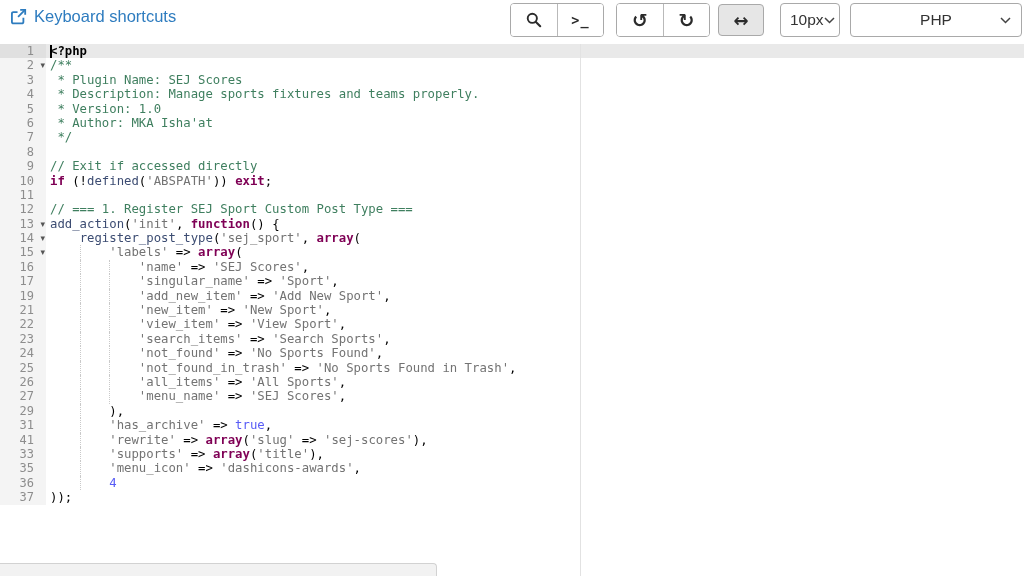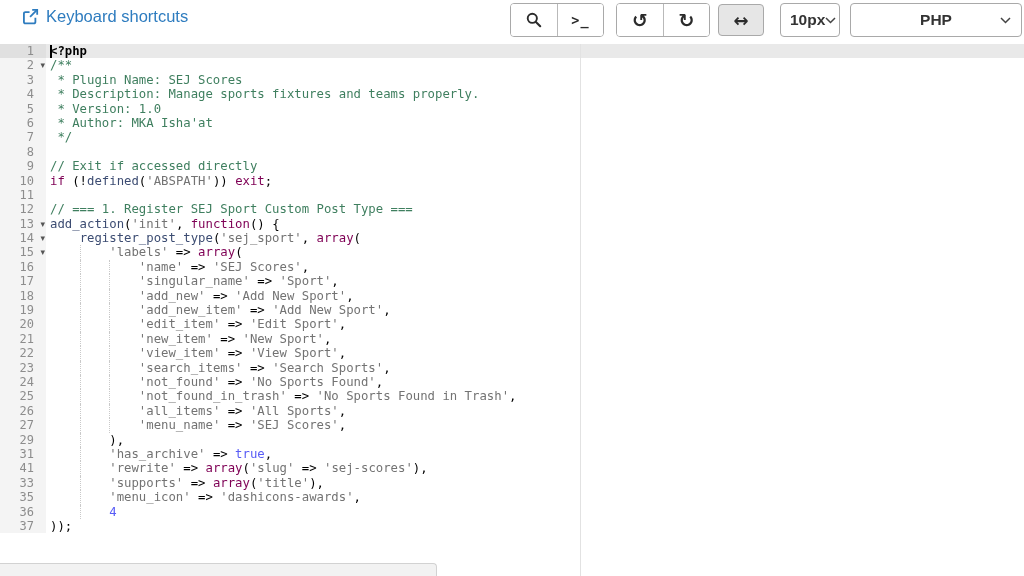--- a/index.html
+++ b/index.html
@@ -1,51 +1,51 @@
 <!DOCTYPE html>
 <html><head>
 <meta charset="utf-8">
 <style>
   html,body{margin:0;padding:0;background:#fff;}
   .app{position:relative;width:1024px;height:576px;overflow:hidden;background:#fff;
        font-family:"Liberation Sans","DejaVu Sans",sans-serif;}
   
-  .toolbar{position:absolute;top:0;left:12px;right:0;height:44px;background:#fff;}
+  .toolbar{position:absolute;top:0;left:0;right:0;height:44px;background:#fff;}
   .ks-link{position:absolute;left:10px;top:7px;display:flex;align-items:center;gap:7px;
            color:#2e7cbf;font-size:16.5px;text-decoration:none;cursor:pointer;}
   .tb-right{position:absolute;right:2px;top:3px;display:flex;align-items:center;}
   .btn-group{display:flex;border:1px solid #a9a9a9;border-radius:4px;overflow:hidden;background:#fff;}
   .tb-btn{width:46px;height:32px;display:flex;align-items:center;justify-content:center;
           background:#fff;border:none;padding:0;cursor:pointer;color:#2b2b2b;}
   .btn-group .tb-btn + .tb-btn{border-left:1px solid #b9b9b9;}
   .tb-btn.single{border:1px solid #a9a9a9;border-radius:4px;}
   .tb-btn.pressed{background:#e6e6e6;}
   .gap12{width:12px;} .gap8{width:8px;} .gap16{width:16px;} .gap10{width:10px;}
   .uicon{font-size:19px;font-weight:bold;line-height:1;font-family:"DejaVu Sans",sans-serif;}
   .cicon{font-family:"DejaVu Sans Mono",monospace;font-weight:bold;font-size:13.5px;letter-spacing:1px;}
   .arrow-icon{font-size:18px;font-weight:bold;font-family:"DejaVu Sans",sans-serif;}
   .select{height:34px;box-sizing:border-box;border:1px solid #a9a9a9;border-radius:4px;background:#fff;
-          display:flex;align-items:center;cursor:pointer;color:#333;font-size:15.5px;font-weight:bold;}
+          display:flex;align-items:center;cursor:pointer;color:#333;font-size:15.5px;}
   .select.fs{width:60px;padding:0 7px 0 9px;justify-content:space-between;}
   .select.lang{width:172px;padding:12px 10px;justify-content:center;position:relative;}
   .select.lang .chev{position:absolute;right:10px;}
   
   .editor{position:absolute;top:44px;left:0;right:0;bottom:0;overflow:hidden;background:#fff;
           font-family:"DejaVu Sans Mono",monospace;font-size:12.3px;line-height:14.4px;}
   .line{display:flex;height:14.4px;position:relative;}
   .gutter-cell{flex:none;width:46px;box-sizing:border-box;background:#f4f4f4;color:#8d8d8d;
                text-align:right;padding-right:12px;font-size:12px;position:relative;user-select:none;}
   .fold{position:absolute;right:1px;top:0;font-size:9px;line-height:14.4px;color:#555;cursor:pointer;
         font-family:"DejaVu Sans",sans-serif;}
   .code-cell{flex:1;position:relative;padding-left:4px;white-space:pre;color:#000;}
   .line.active .code-cell{background:#e9e9e9;}
   .line.active .gutter-cell{background:#e0e0e0;}
   .guide{position:absolute;top:0;bottom:0;width:0;border-left:1px dotted #c9c9c9;}
   .cursor{position:absolute;left:4px;top:1px;width:2px;height:12.5px;background:#000;}
-  .t-c{color:#3F7F5F;} .t-k{color:#7F0055;font-weight:normal;} .t-s{color:#737373;}
+  .t-c{color:#3F7F5F;} .t-k{color:#7F0055;font-weight:bold;} .t-s{color:#737373;}
   .t-fn{color:#3C4C72;} .t-a{color:#585CF6;} .t-n{color:#585CF6;} .t-p{color:#000;}
   .t-m{color:#000;font-weight:bold;}
   .print-margin{position:absolute;top:0;bottom:0;left:580px;width:1px;background:#e2e2e2;z-index:2;}
   .status-bubble{position:absolute;left:0;bottom:0;width:437px;height:13px;background:#f2f2f2;
                  border-top:1px solid #d2d2d2;border-right:1px solid #d2d2d2;border-top-right-radius:4px;
                  z-index:5;color:#c9c9c9;font-family:"Liberation Sans",sans-serif;font-size:9px;
                  overflow:hidden;line-height:13px;padding-left:4px;box-sizing:border-box;}
 </style>
 </head>
 <body>
@@ -176,30 +176,22 @@
         </div>
         <div class="line">
           <div class="gutter-cell">16</div>
           <div class="code-cell"><div class="guide" style="left: 33.62px;"></div><div class="guide" style="left: 63.24px;"></div>            <span class="t-s">'name'</span><span class="t-p"> =&gt; </span><span class="t-s">'SEJ Scores'</span><span class="t-p">,</span></div>
         </div>
         <div class="line">
           <div class="gutter-cell">17</div>
           <div class="code-cell"><div class="guide" style="left: 33.62px;"></div><div class="guide" style="left: 63.24px;"></div>            <span class="t-s">'singular_name'</span><span class="t-p"> =&gt; </span><span class="t-s">'Sport'</span><span class="t-p">,</span></div>
         </div>
         <div class="line">
-          <div class="gutter-cell">18</div>
-          <div class="code-cell"><div class="guide" style="left: 33.62px;"></div><div class="guide" style="left: 63.24px;"></div>            <span class="t-s">'add_new'</span><span class="t-p"> =&gt; </span><span class="t-s">'Add New Sport'</span><span class="t-p">,</span></div>
-        </div>
-        <div class="line">
           <div class="gutter-cell">19</div>
           <div class="code-cell"><div class="guide" style="left: 33.62px;"></div><div class="guide" style="left: 63.24px;"></div>            <span class="t-s">'add_new_item'</span><span class="t-p"> =&gt; </span><span class="t-s">'Add New Sport'</span><span class="t-p">,</span></div>
-        </div>
-        <div class="line">
-          <div class="gutter-cell">20</div>
-          <div class="code-cell"><div class="guide" style="left: 33.62px;"></div><div class="guide" style="left: 63.24px;"></div>            <span class="t-s">'edit_item'</span><span class="t-p"> =&gt; </span><span class="t-s">'Edit Sport'</span><span class="t-p">,</span></div>
         </div>
         <div class="line">
           <div class="gutter-cell">21</div>
           <div class="code-cell"><div class="guide" style="left: 33.62px;"></div><div class="guide" style="left: 63.24px;"></div>            <span class="t-s">'new_item'</span><span class="t-p"> =&gt; </span><span class="t-s">'New Sport'</span><span class="t-p">,</span></div>
         </div>
         <div class="line">
           <div class="gutter-cell">22</div>
           <div class="code-cell"><div class="guide" style="left: 33.62px;"></div><div class="guide" style="left: 63.24px;"></div>            <span class="t-s">'view_item'</span><span class="t-p"> =&gt; </span><span class="t-s">'View Sport'</span><span class="t-p">,</span></div>
         </div>
         <div class="line">

